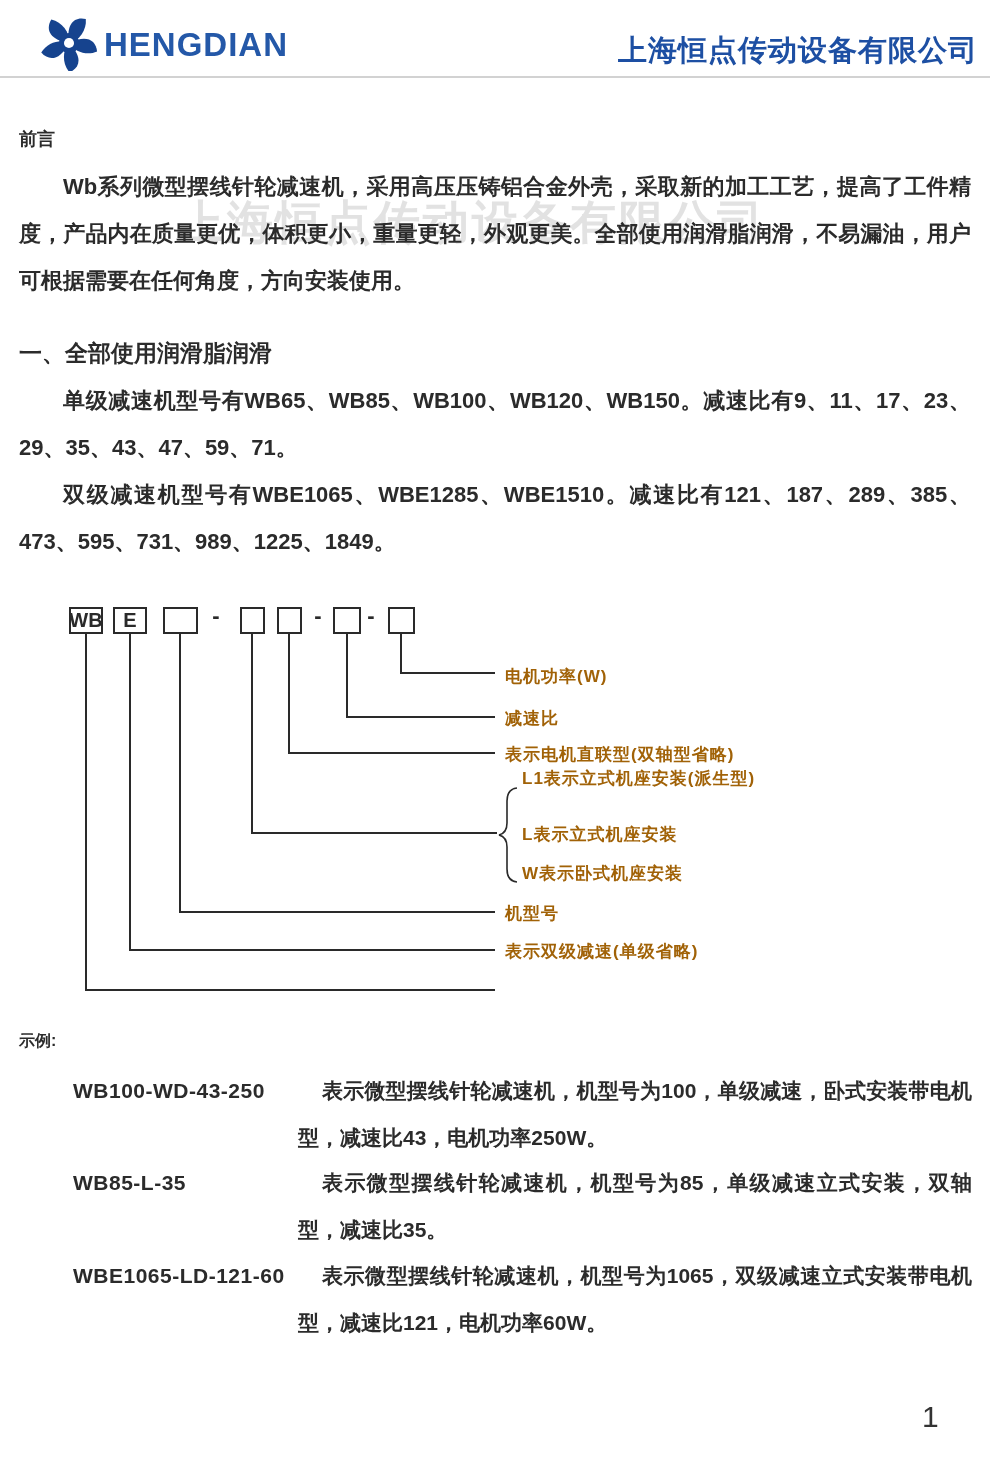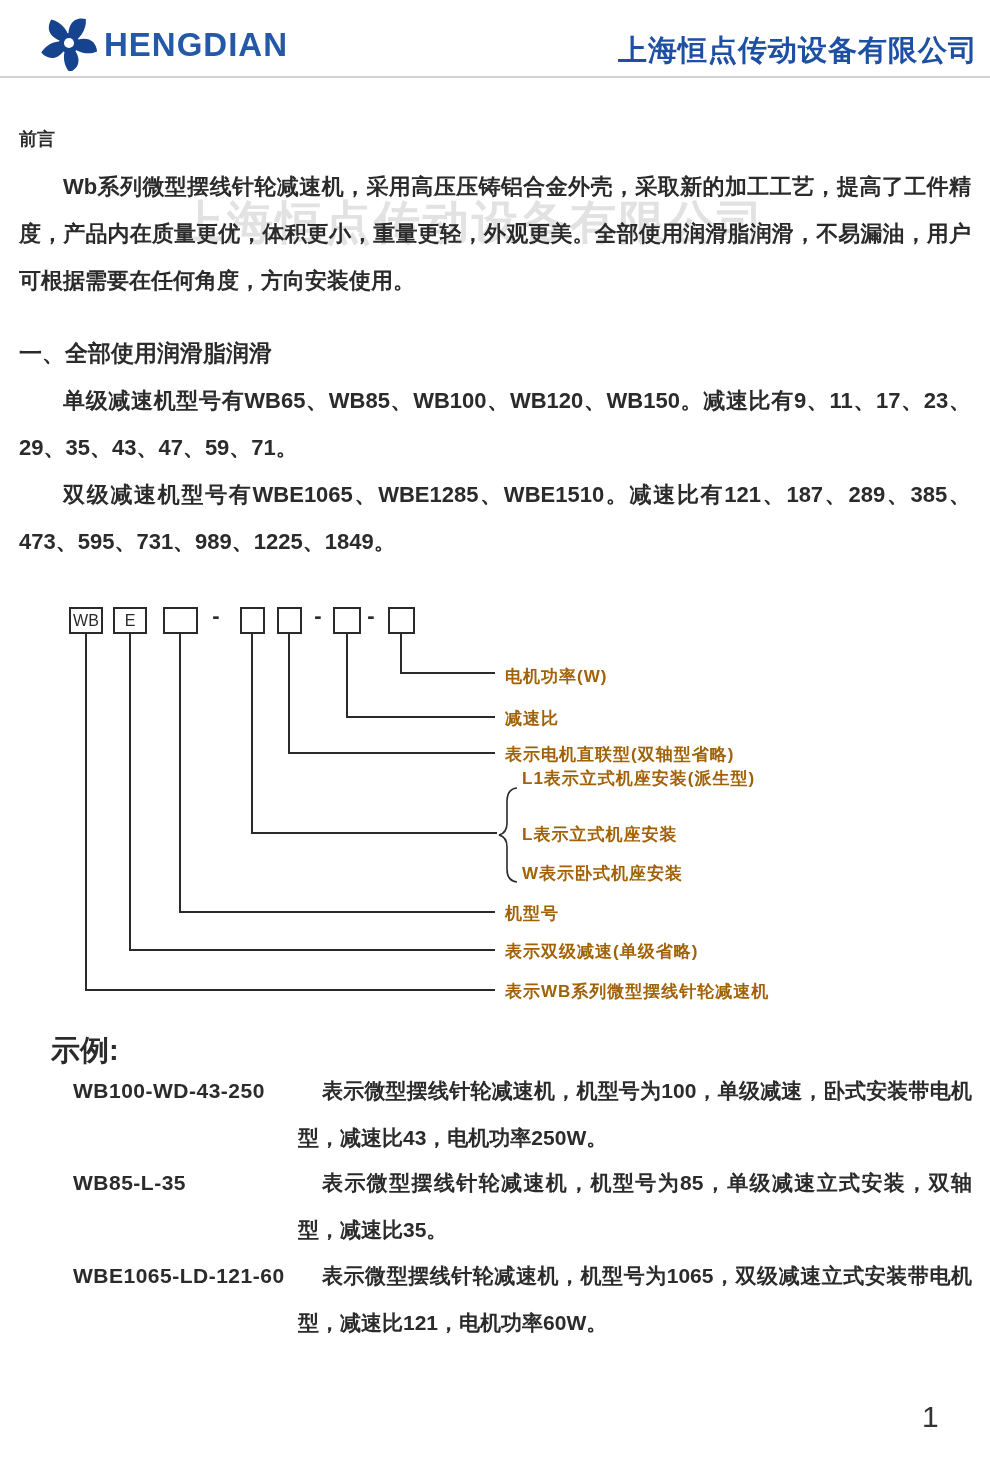--- a/index.html
+++ b/index.html
@@ -56,21 +56,21 @@
     font-size:22px; font-weight:600; line-height:47px;
     text-indent:2em; text-align:justify;
   }
   
   .diagram { position:absolute; left:0; top:595px; width:990px; height:435px; }
   .diagram-lines { position:absolute; left:0; top:0; width:990px; height:435px; }
   .dbox {
     position:absolute; top:12px; height:27px;
     border:2px solid #2a2a2a; background:#ffffff;
     display:flex; align-items:center; justify-content:center;
-    font-size:16px; font-weight:400; color:#2a2a2a;
+    font-size:20px; font-weight:700; color:#2a2a2a;
   }
   .dbox.b1 { left:69px;  width:34px; }
   .dbox.b2 { left:113px; width:34px; }
   .dbox.b3 { left:163px; width:35px; }
   .dbox.b4 { left:240px; width:25px; }
   .dbox.b5 { left:277px; width:25px; }
   .dbox.b6 { left:333px; width:28px; }
   .dbox.b7 { left:388px; width:27px; }
   .dsep {
     position:absolute; top:8px; width:14px; text-align:center;
@@ -86,21 +86,21 @@
   .lbl-motor  { left:505px; top:70px; }
   .lbl-ratio  { left:505px; top:112px; }
   .lbl-direct { left:505px; top:148px; }
   .lbl-l1     { left:522px; top:172px;text-align:center; }
   .lbl-l      { left:522px; top:228px; }
   .lbl-w      { left:522px; top:267px; }
   .lbl-model  { left:505px; top:307px; }
   .lbl-double { left:505px; top:345px; }
   .lbl-series { left:505px; top:385px; }
   
-  .examples-title { position:absolute; left:19px; top:1031px; font-size:29px; font-weight:600;margin-left:32px; }
+  .examples-title { position:absolute; left:19px; top:1031px; font-size:16px; font-weight:600; }
   .ex-code {
     position:absolute; left:65px; white-space:nowrap;
     font-size:21px; font-weight:600; line-height:47px; letter-spacing:0.5px;margin-left:8px;
   }
   .ex-desc {
     position:absolute; left:298px; width:674px;
     font-size:21px; font-weight:600; line-height:47px;
     text-indent:24px; text-align:justify;
   }
   .ex1 { top:1067px; }
@@ -171,21 +171,20 @@
       <div class="dbox b7"></div>
 
       <div class="dlabel lbl-motor">电机功率(W)</div>
       <div class="dlabel lbl-ratio">减速比</div>
       <div class="dlabel lbl-direct">表示电机直联型(双轴型省略)</div>
       <div class="dlabel lbl-l1">L1表示立式机座安装(派生型)</div>
       <div class="dlabel lbl-l">L表示立式机座安装</div>
       <div class="dlabel lbl-w">W表示卧式机座安装</div>
       <div class="dlabel lbl-model">机型号</div>
       <div class="dlabel lbl-double">表示双级减速(单级省略)</div>
-      <div class="dlabel lbl-series">表示WB系列微型摆线针轮减速机</div>
     </div>
 
     <div class="examples-title">示例:</div>
 
     <div class="ex-code ex1">WB100-WD-43-250</div>
     <div class="ex-desc ex1">表示微型摆线针轮减速机，机型号为100，单级减速，卧式安装带电机型，减速比43，电机功率250W。</div>
 
     <div class="ex-code ex2">WB85-L-35</div>
     <div class="ex-desc ex2">表示微型摆线针轮减速机，机型号为85，单级减速立式安装，双轴型，减速比35。</div>
 

